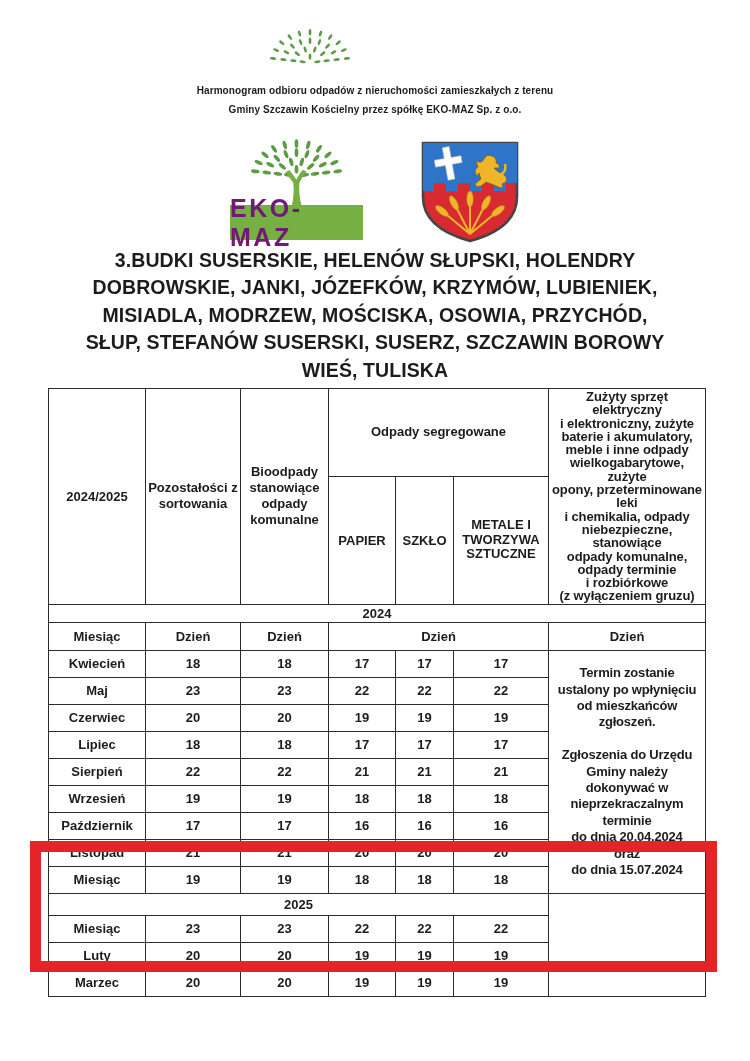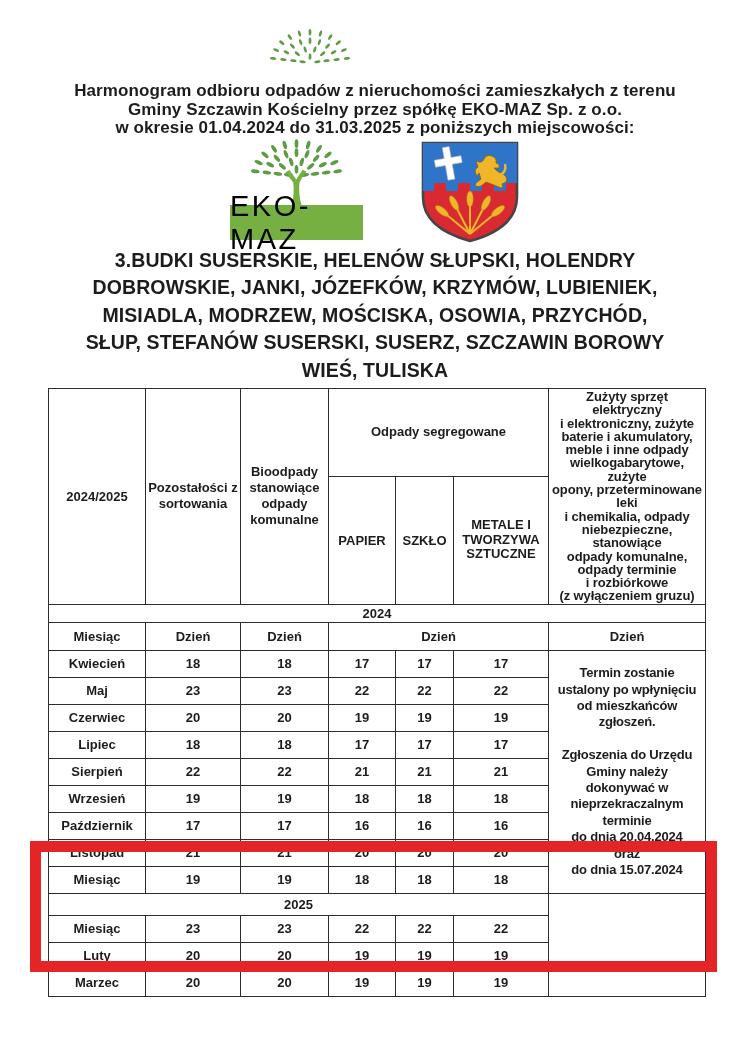--- a/index.html
+++ b/index.html
@@ -6,29 +6,29 @@
   html,body { background:#ffffff; }
   .page {
     position:relative; width:750px; height:1061px; background:#ffffff;
     font-family:"Liberation Sans", sans-serif; color:#1c1c1c; overflow:hidden;
   }
   
   .top-leaves { position:absolute; left:268px; top:24px; width:84px; height:40px; }
   
   .hdr {
     position:absolute; left:0; top:82px; width:750px; text-align:center;
-    font-size:17px; font-weight:bold; line-height:18.5px; letter-spacing:0.1px;
+    font-size:10px; font-weight:bold; line-height:18.5px; letter-spacing:0.1px;
   }
   
   .ekomaz { position:absolute; left:230px; top:138px; width:133px; height:102px; }
   .ekomaz .tree { position:absolute; left:18px; top:0; width:97px; height:68px; }
   .ekomaz .box {
     position:absolute; left:0; top:67px; width:133px; height:35px; background:#76b043;
     display:flex; align-items:center; justify-content:center;
-    color:#000000; font-weight:normal; font-size:29px; letter-spacing:2.5px;
+    color:#701a75; font-weight:bold; font-size:25px; letter-spacing:2.5px;
   }
   .crest { position:absolute; left:420px; top:141px; width:100px; height:102px; }
   
   .title {
     position:absolute; left:30px; top:247px; width:690px; text-align:center;
     font-size:19.5px; font-weight:bold; line-height:27.4px; letter-spacing:0.1px;
   }
   
   table.sched {
     position:absolute; left:48px; top:388px; width:657px;
@@ -93,21 +93,20 @@
         <ellipse cx="84.1" cy="53.2" rx="4.6" ry="2.0" transform="rotate(-8.0 84.1 53.2)" fill="#5d9b45"></ellipse>
         <ellipse cx="49.3" cy="54.8" rx="4.6" ry="2.0" transform="rotate(-172.0 49.3 54.8)" fill="#5d9b45"></ellipse>
         <ellipse cx="60.0" cy="47.2" rx="4.6" ry="2.0" transform="rotate(-90.0 60.0 47.2)" fill="#5d9b45"></ellipse>
         <ellipse cx="70.7" cy="54.8" rx="4.6" ry="2.0" transform="rotate(-8.0 70.7 54.8)" fill="#5d9b45"></ellipse>
       </g>
   </svg>
 
   <div class="hdr">
     <div>Harmonogram odbioru odpadów z nieruchomości zamieszkałych z terenu</div>
     <div>Gminy Szczawin Kościelny przez spółkę EKO-MAZ Sp. z o.o.</div>
-    <div>w okresie 01.04.2024 do 31.03.2025 z poniższych miejscowości:</div>
   </div>
 
   <div class="ekomaz">
     <svg class="tree" viewBox="0 0 100 72">
       <g id="fan-tree">
           <ellipse cx="6.4" cy="35.3" rx="4.6" ry="2.0" transform="rotate(-172.0 6.4 35.3)" fill="#5d9b45"></ellipse>
           <ellipse cx="9.9" cy="26.0" rx="4.6" ry="2.0" transform="rotate(-155.6 9.9 26.0)" fill="#5d9b45"></ellipse>
           <ellipse cx="16.7" cy="17.8" rx="4.6" ry="2.0" transform="rotate(-139.2 16.7 17.8)" fill="#5d9b45"></ellipse>
           <ellipse cx="26.2" cy="11.4" rx="4.6" ry="2.0" transform="rotate(-122.8 26.2 11.4)" fill="#5d9b45"></ellipse>
           <ellipse cx="37.6" cy="7.4" rx="4.6" ry="2.0" transform="rotate(-106.4 37.6 7.4)" fill="#5d9b45"></ellipse>

